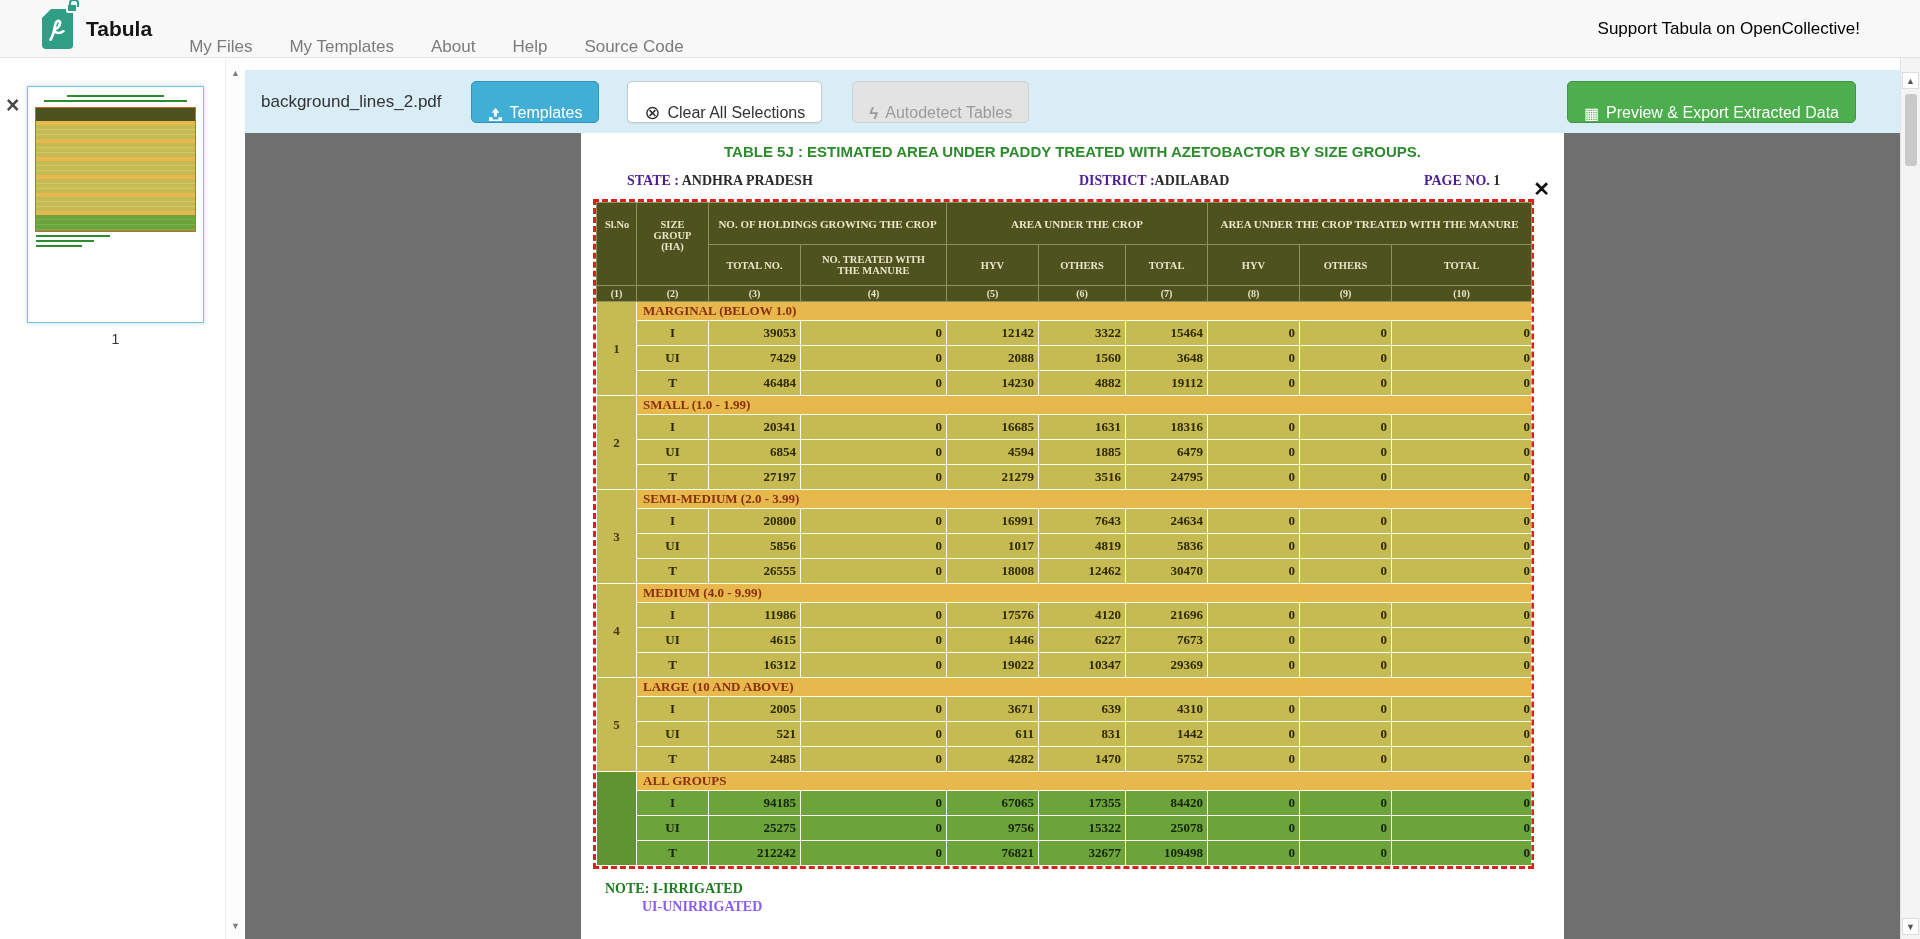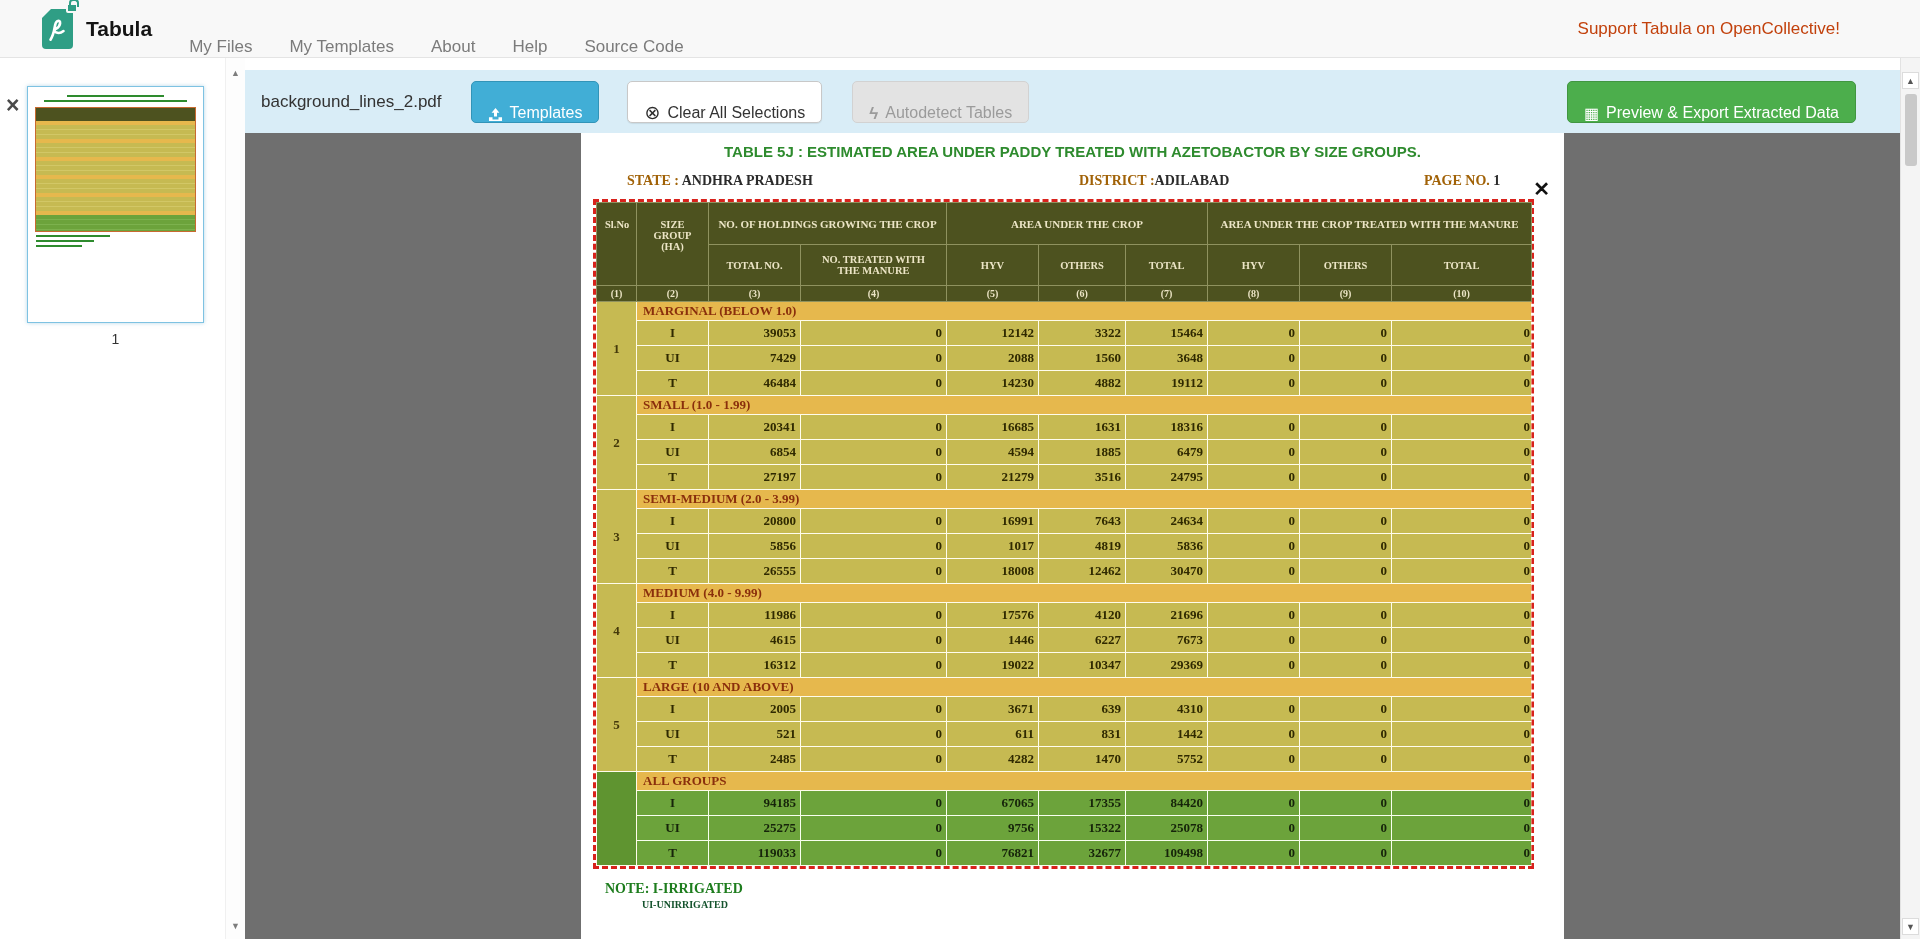--- a/index.html
+++ b/index.html
@@ -15,21 +15,21 @@
                border-style:solid; border-width:9px 9px 0 0;
                border-color:#f8f8f8 transparent transparent transparent; }
   .logo-glyph { position:absolute; left:4px; top:8px; }
   .logo-lock { position:absolute; top:-6px; right:-5px; width:12px; height:10px;
                background:#2f9e85; border:2px solid #f8f8f8; border-radius:2px; }
   .logo-lock:before { content:""; position:absolute; top:-6px; left:1px; width:6px; height:6px;
                border:2px solid #2f9e85; border-bottom:none; border-radius:4px 4px 0 0; }
   .brand { font-size:21px; font-weight:bold; color:#141414; margin-right:37px; cursor:pointer; }
   .nav-items { display:flex; gap:37px;margin-top:36px; }
   .nav-item { font-size:17px; color:#7b7b7b; cursor:pointer; }
-  .support { margin-left:auto; margin-right:80px; font-size:17px; color:#c2410c; cursor:pointer; }
+  .support { margin-left:auto; margin-right:60px; font-size:17px; color:#000000; cursor:pointer; }
 
   
   .app { display:flex; height:881px; }
   .sidebar { width:225px; background:#fff; position:relative; flex:none; }
   .remove-file { position:absolute; top:36px; left:6px; font-size:23px; font-weight:bold;
                  color:#4a4a4a; line-height:1; cursor:pointer; }
   .thumb { position:absolute; top:28px; left:27px; width:177px; height:237px; background:#fff;
            border:1px solid #7ec2e2; box-shadow:0 0 4px rgba(120,180,210,.55); cursor:pointer; }
   .t-line { background:#2e8b2e; height:2px; margin:3px auto 0; }
   .t-l1 { width:55%; margin-top:8px; }
@@ -71,21 +71,21 @@
   
   .docarea { flex:1; background:#6f6f6f; display:flex; justify-content:center; overflow:hidden; }
   .page { width:983px; background:#fff; position:relative; flex:none; }
   .pdf-title { margin-top:10px; text-align:center; font-family:Liberation Sans, sans-serif;
                font-weight:bold; font-size:15px; color:#2e8b2e; }
   .meta-row { position:relative; height:20px; margin-top:13px;
               font-family:"Liberation Serif", serif; font-weight:bold; font-size:14px; }
   .meta-state { position:absolute; left:46px; }
   .meta-district { position:absolute; left:498px; }
   .meta-pageno { position:absolute; left:843px; }
-  .green-label { color:#a16207; }
+  .green-label { color:#4c1d95; }
   .dark-val { color:#2b2b2b;text-align:right; }
   .sel-close { position:absolute; top:46px; right:14px; font-size:20px; font-weight:bold;
                color:#111; line-height:1; cursor:pointer; }
 
   .selection { margin:6px 0 0 12px; width:941px; border:3px dashed #d8221c; cursor:move; }
   table.pdf { width:935px; border-collapse:collapse; table-layout:fixed;
               font-family:"Liberation Serif", serif; }
   table.pdf th { background:#4d521f; color:#ece5c6; font-weight:bold;
                  border:1px solid #8f925f; overflow:hidden; }
   .th-r1 th { height:42px; font-size:11px; padding:0 8px; }
@@ -103,21 +103,21 @@
   tr.data-row td { background:#c6ba52; color:#2f2900; font-weight:bold; font-size:13px;
                    border:1px solid rgba(255,250,215,.45); }
   tr.data-row.all td { background:#6ca33b; color:#16240a; border-color:rgba(238,255,215,.4); }
   td.rowtype { text-align:center; }
   td.num { text-align:right; padding-right:4px; }
   td.num:last-child { padding-right:1px; }
 
   .note1 { margin:12px 0 0 24px; font-family:"Liberation Serif", serif; font-weight:bold;
            font-size:14px; color:#1e7d1e; }
   .note2 { margin:2px 0 0 61px; font-family:"Liberation Serif", serif; font-weight:bold;
-           font-size:10px; color:#14532d; }
+           font-size:14px; color:#8b5cf6; }
 
   .right-scroll { width:20px; flex:none; background:#f4f4f4; border-left:1px solid #e2e2e2;
                   position:relative; }
   .rs-btn { position:absolute; left:1px; width:17px; height:17px; background:#fff;
             border:1px solid #dcdcdc; text-align:center; font-size:9px; color:#555;
             line-height:16px; cursor:pointer; }
   .rs-thumb { position:absolute; top:36px; left:4px; width:12px; height:72px;
               background:#c9c9c9; border-radius:3px; cursor:pointer; }
 </style>
 </head>
@@ -474,21 +474,21 @@
                   <td class="num">0</td>
                   <td class="num">9756</td>
                   <td class="num">15322</td>
                   <td class="num">25078</td>
                   <td class="num">0</td>
                   <td class="num">0</td>
                   <td class="num">0</td>
                 </tr>
                 <tr class="data-row all">
                   <td class="rowtype">T</td>
-                  <td class="num">119033</td>
+                  <td class="num">212242</td>
                   <td class="num">0</td>
                   <td class="num">76821</td>
                   <td class="num">32677</td>
                   <td class="num">109498</td>
                   <td class="num">0</td>
                   <td class="num">0</td>
                   <td class="num">0</td>
                 </tr>
               </tbody>
           </table>

